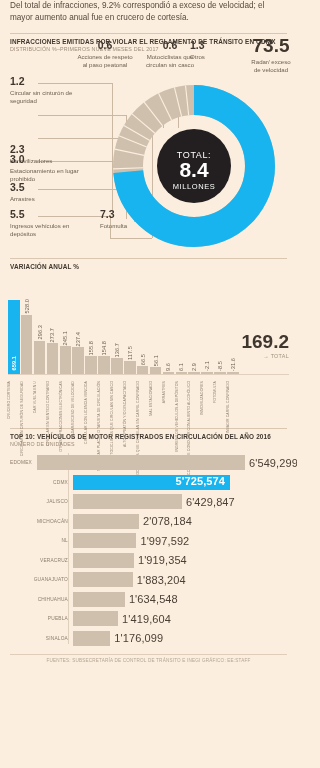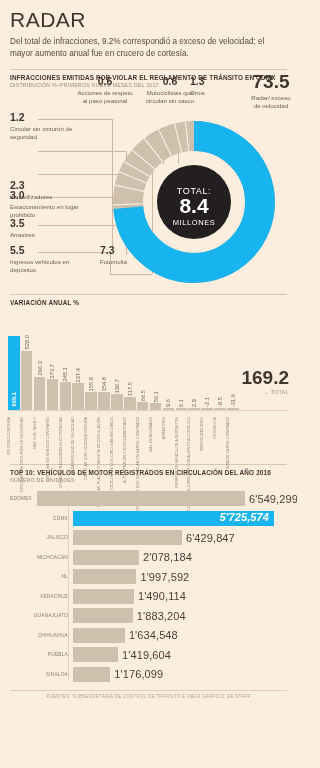--- a/index.html
+++ b/index.html
@@ -78,21 +78,20 @@
 
   #source{
     margin-top:6px;border-top:1px solid #ddcdb9;padding-top:3px;
     font-size:4.6px;color:#b5a492;text-align:center;letter-spacing:.2px;text-transform:uppercase;
   }
 </style>
 </head>
 <body>
 
 <div class="pad">
-  <div id="title">RADAR</div>
   <div id="deck">Del total de infracciones, 9.2% correspondió a exceso de velocidad; el mayor aumento anual fue en crucero de cortesía.</div>
 </div>
 
 <div class="pad sec-block">
   <div class="sec-rule"></div>
   <div class="sec-h">INFRACCIONES EMITIDAS POR VIOLAR EL REGLAMENTO DE TRÁNSITO EN CDMX</div>
   <div class="sec-s">DISTRIBUCIÓN %–PRIMEROS NUEVE MESES DEL 2017</div>
 </div>
 
 <div id="donut-wrap">
@@ -303,21 +302,21 @@
   <div class="trow">
         <div class="tname">EDOMEX</div>
         <div class="tbarwrap">
           <div class="tbar" style="width: 208px;"></div>
           <div class="tval">6'549,299</div>
         </div>
       </div>
       <div class="trow">
         <div class="tname">CDMX</div>
         <div class="tbarwrap">
-          <div class="tbar hi" style="width: 201px; position: relative; font-style: italic;">
+          <div class="tbar hi" style="width: 157px; position: relative;">
             <div class="tval inside">5'725,574</div>
           </div>
         </div>
       </div>
       <div class="trow">
         <div class="tname">JALISCO</div>
         <div class="tbarwrap">
           <div class="tbar" style="width: 108.929px;"></div>
           <div class="tval">6'429,847</div>
         </div>
@@ -333,21 +332,21 @@
         <div class="tname">NL</div>
         <div class="tbarwrap">
           <div class="tbar" style="width: 63.4418px;"></div>
           <div class="tval">1'997,592</div>
         </div>
       </div>
       <div class="trow">
         <div class="tname">VERACRUZ</div>
         <div class="tbarwrap">
           <div class="tbar" style="width: 60.957px;"></div>
-          <div class="tval">1'490,114</div>
+          <div class="tval">1'919,354</div>
         </div>
       </div>
       <div class="trow">
         <div class="tname">GUANAJUATO</div>
         <div class="tbarwrap">
           <div class="tbar" style="width: 59.8089px;"></div>
           <div class="tval">1'883,204</div>
         </div>
       </div>
       <div class="trow">

